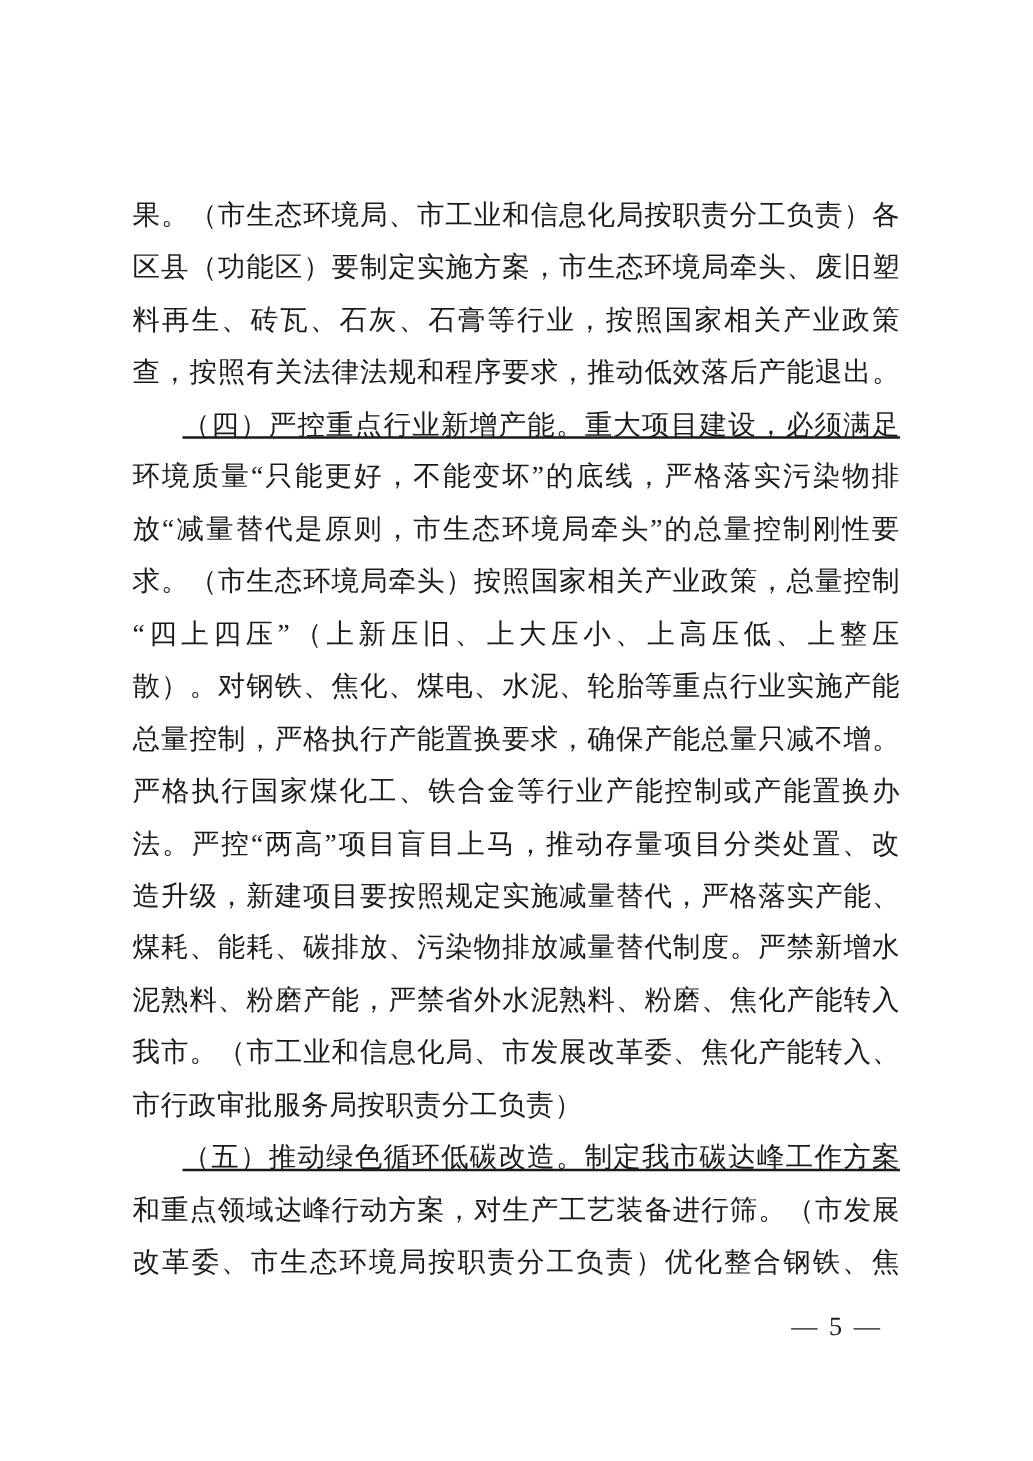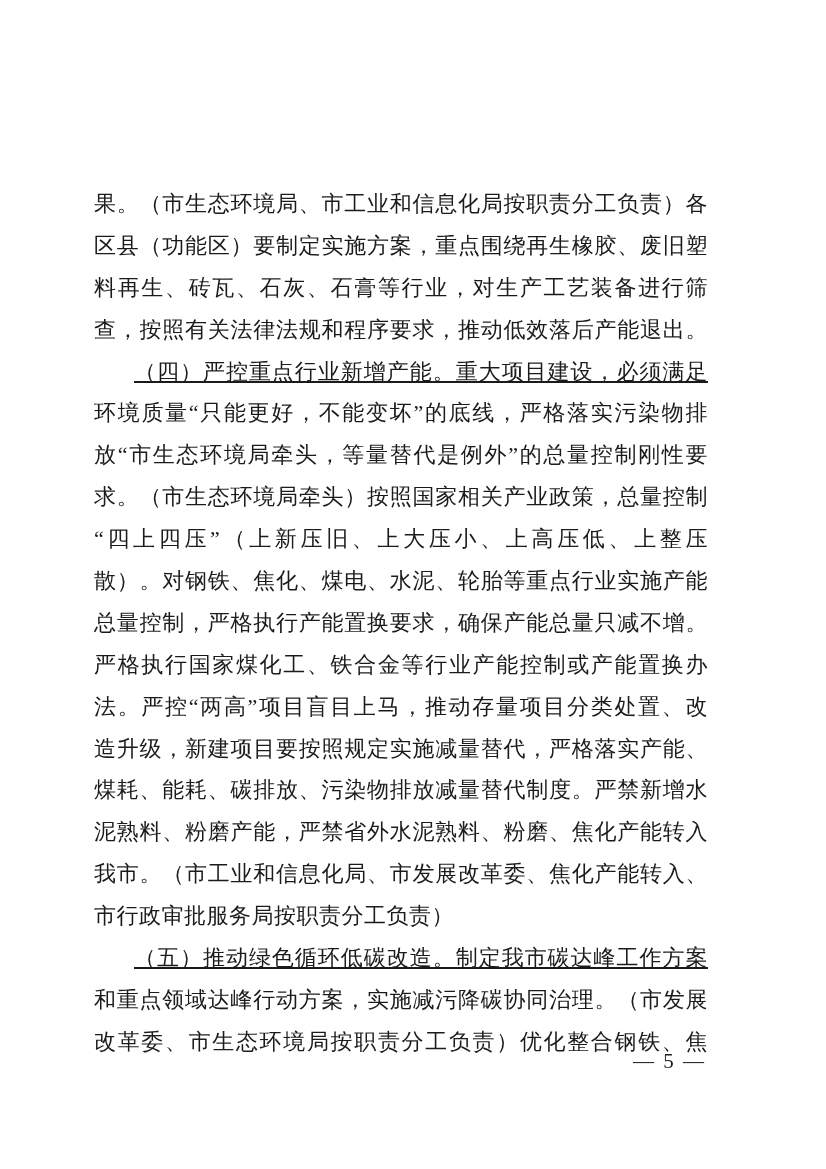--- a/index.html
+++ b/index.html
@@ -12,24 +12,23 @@
     width: 826px;
     height: 1169px;
     margin: 0 auto;
     background: #ffffff;
     overflow: hidden;
     font-family: "Liberation Serif", "DejaVu Serif", serif;
     color: #1b1b1b;
   }
   .doc-body {
     position: absolute;
-    left: 94px;
+    left: 106px;
     top: 151px;
     width: 614px;
-    margin-top: 32px;
   }
   .line {
     font-size: 22px;
     line-height: 41.9px;
     height: 41.9px;
     letter-spacing: 0.5px;
     text-align: justify;
     text-align-last: justify;
     white-space: nowrap;
     overflow: hidden;
@@ -52,35 +51,35 @@
     color: #1b1b1b;
     white-space: nowrap;
   }
 </style>
 </head>
 <body>
 
 <div class="page">
   <div class="doc-body">
       <div class="line">果。（市生态环境局、市工业和信息化局按职责分工负责）各</div>
-      <div class="line">区县（功能区）要制定实施方案，重点围绕再生橡胶、废旧塑</div>
-      <div class="line">料再生、砖瓦、石灰、石膏等行业，对生产工艺装备进行筛</div>
+      <div class="line">区县（功能区）要制定实施方案，市生态环境局牵头、废旧塑</div>
+      <div class="line">料再生、砖瓦、石灰、石膏等行业，按照国家相关产业政策</div>
       <div class="line">查，按照有关法律法规和程序要求，推动低效落后产能退出。</div>
       <div class="line indent">（四）严控重点行业新增产能。重大项目建设，必须满足</div>
       <div class="line">环境质量“只能更好，不能变坏”的底线，严格落实污染物排</div>
-      <div class="line">放“市生态环境局牵头，等量替代是例外”的总量控制刚性要</div>
+      <div class="line">放“减量替代是原则，市生态环境局牵头”的总量控制刚性要</div>
       <div class="line">求。（市生态环境局牵头）按照国家相关产业政策，总量控制</div>
       <div class="line">“四上四压”（上新压旧、上大压小、上高压低、上整压</div>
       <div class="line">散）。对钢铁、焦化、煤电、水泥、轮胎等重点行业实施产能</div>
       <div class="line">总量控制，严格执行产能置换要求，确保产能总量只减不增。</div>
       <div class="line">严格执行国家煤化工、铁合金等行业产能控制或产能置换办</div>
       <div class="line">法。严控“两高”项目盲目上马，推动存量项目分类处置、改</div>
       <div class="line">造升级，新建项目要按照规定实施减量替代，严格落实产能、</div>
       <div class="line">煤耗、能耗、碳排放、污染物排放减量替代制度。严禁新增水</div>
       <div class="line">泥熟料、粉磨产能，严禁省外水泥熟料、粉磨、焦化产能转入</div>
       <div class="line">我市。（市工业和信息化局、市发展改革委、焦化产能转入、</div>
       <div class="line short">市行政审批服务局按职责分工负责）</div>
       <div class="line indent">（五）推动绿色循环低碳改造。制定我市碳达峰工作方案</div>
-      <div class="line">和重点领域达峰行动方案，实施减污降碳协同治理。（市发展</div>
+      <div class="line">和重点领域达峰行动方案，对生产工艺装备进行筛。（市发展</div>
       <div class="line">改革委、市生态环境局按职责分工负责）优化整合钢铁、焦</div>
     </div>
   <div class="page-number">— 5 —</div>
 </div>
 
 </body></html>

